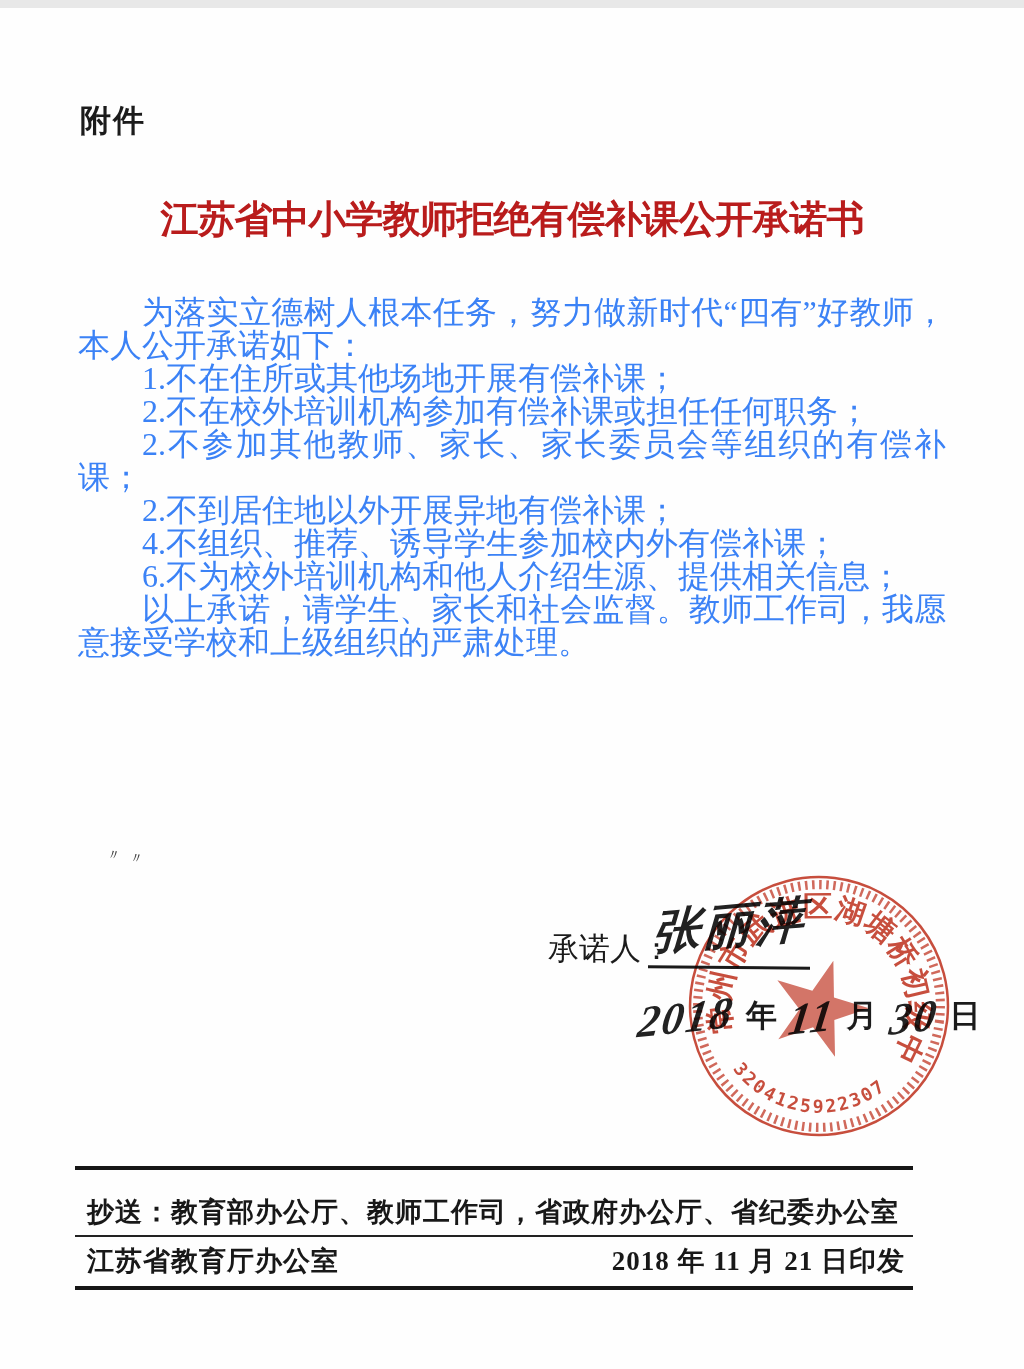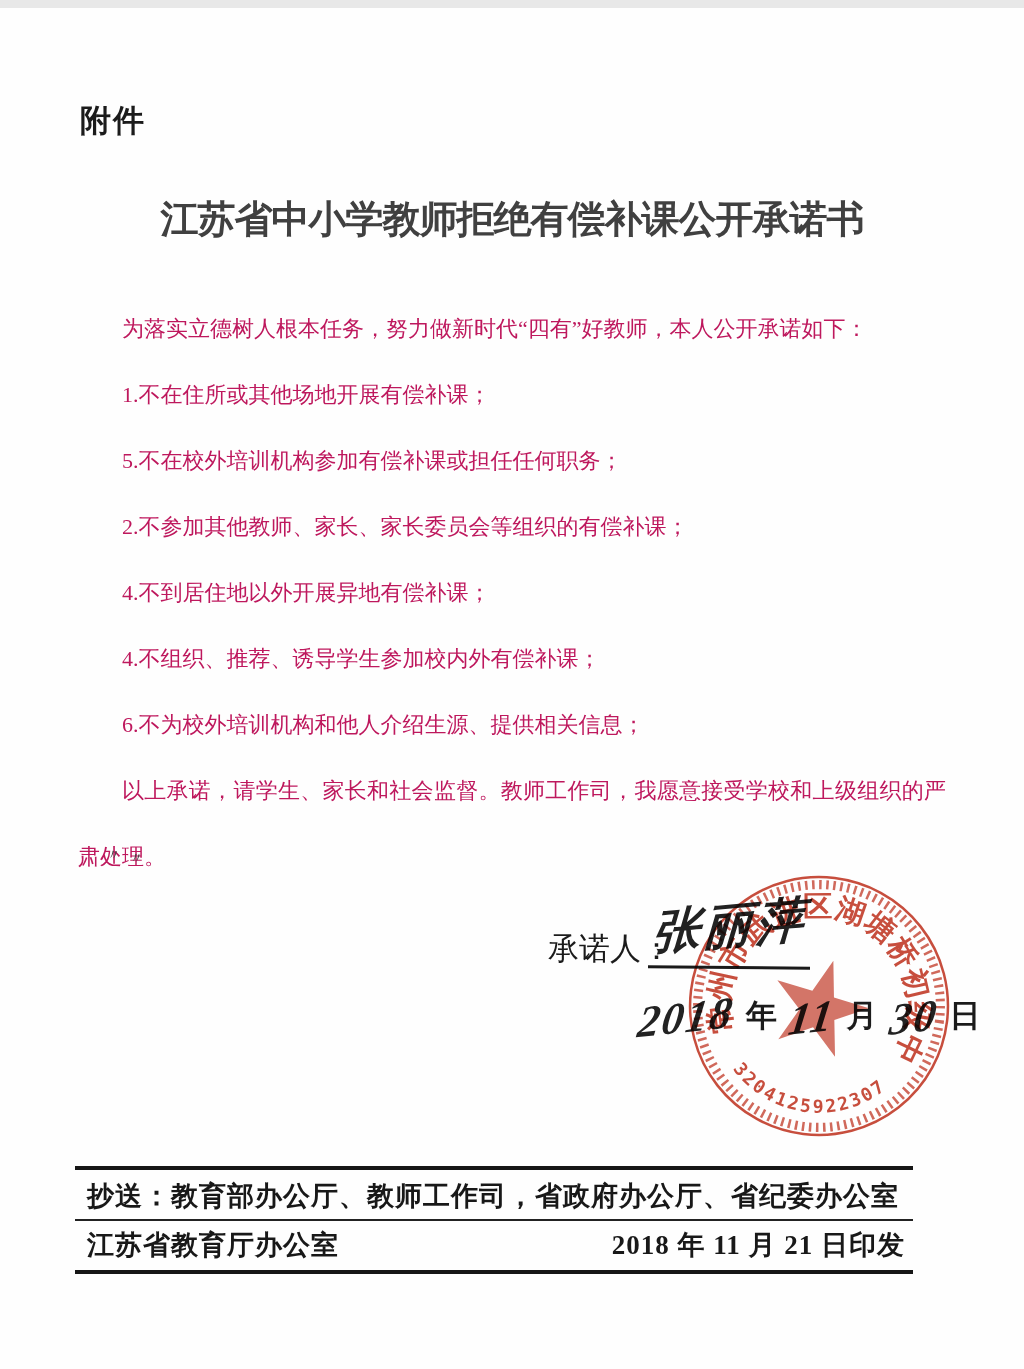--- a/index.html
+++ b/index.html
@@ -23,30 +23,30 @@
     letter-spacing: 2px;
   }
   .title {
     position: absolute;
     left: 0; right: 0; top: 186px;
     text-align: center;
     font-family: "Liberation Sans", "DejaVu Sans", sans-serif;
     font-weight: 900;
     font-size: 38px;
     letter-spacing: -1px;
-    color: #404040;
+    color: #b91c1c;
   }
   .body-text {
     position: absolute;
     left: 78px; top: 288px;
     width: 868px;
-    font-size: 22px;
-    line-height: 66px;
+    font-size: 32px;
+    line-height: 33px;
     text-align: justify;
-    color: #be185d;
+    color: #3b82f6;
   }
   .body-text p { text-indent: 2em; }
   .ink-marks {
     position: absolute;
     left: 106px; top: 840px;
     font-size: 15px;
     color: #444;
     letter-spacing: 8px;
     transform: rotate(8deg);
   }
@@ -122,21 +122,21 @@
   .footer {
     position: absolute;
     left: 75px; top: 1158px;
     width: 838px;
     font-size: 27px;
     font-weight: 700;
     color: #181818;
   }
   .rule-thick { height: 4px; background: #161616; }
   .rule-thin  { height: 2px; background: #222; }
-  .footer-row1 { padding: 8px 0 5px 12px; letter-spacing: 1px; }
+  .footer-row1 { padding: 24px 0 5px 12px; letter-spacing: 1px; }
   .footer-row2 {
     display: flex;
     justify-content: space-between;
     align-items: center;
     padding: 6px 8px 7px 12px;
     letter-spacing: 1px;
     gap: 31px;
   }
 </style>
 </head>
@@ -144,23 +144,23 @@
 
 <div class="page">
 
   <div class="attachment">附件</div>
 
   <h1 class="title">江苏省中小学教师拒绝有偿补课公开承诺书</h1>
 
   <div class="body-text">
     <p>为落实立德树人根本任务，努力做新时代“四有”好教师，本人公开承诺如下：</p>
     <p>1.不在住所或其他场地开展有偿补课；</p>
-    <p>5.不在校外培训机构参加有偿补课或担任任何职务；</p>
+    <p>2.不在校外培训机构参加有偿补课或担任任何职务；</p>
     <p>2.不参加其他教师、家长、家长委员会等组织的有偿补课；</p>
-    <p>4.不到居住地以外开展异地有偿补课；</p>
+    <p>2.不到居住地以外开展异地有偿补课；</p>
     <p>4.不组织、推荐、诱导学生参加校内外有偿补课；</p>
     <p>6.不为校外培训机构和他人介绍生源、提供相关信息；</p>
     <p>以上承诺，请学生、家长和社会监督。教师工作司，我愿意接受学校和上级组织的严肃处理。</p>
   </div>
 
   <div class="ink-marks">〃〃</div>
 
   <svg class="stamp" viewBox="0 0 270 270">
     <g transform="rotate(7 135 135)">
       <circle class="s-stroke" cx="135" cy="135" r="128" stroke-width="2.5"></circle>

